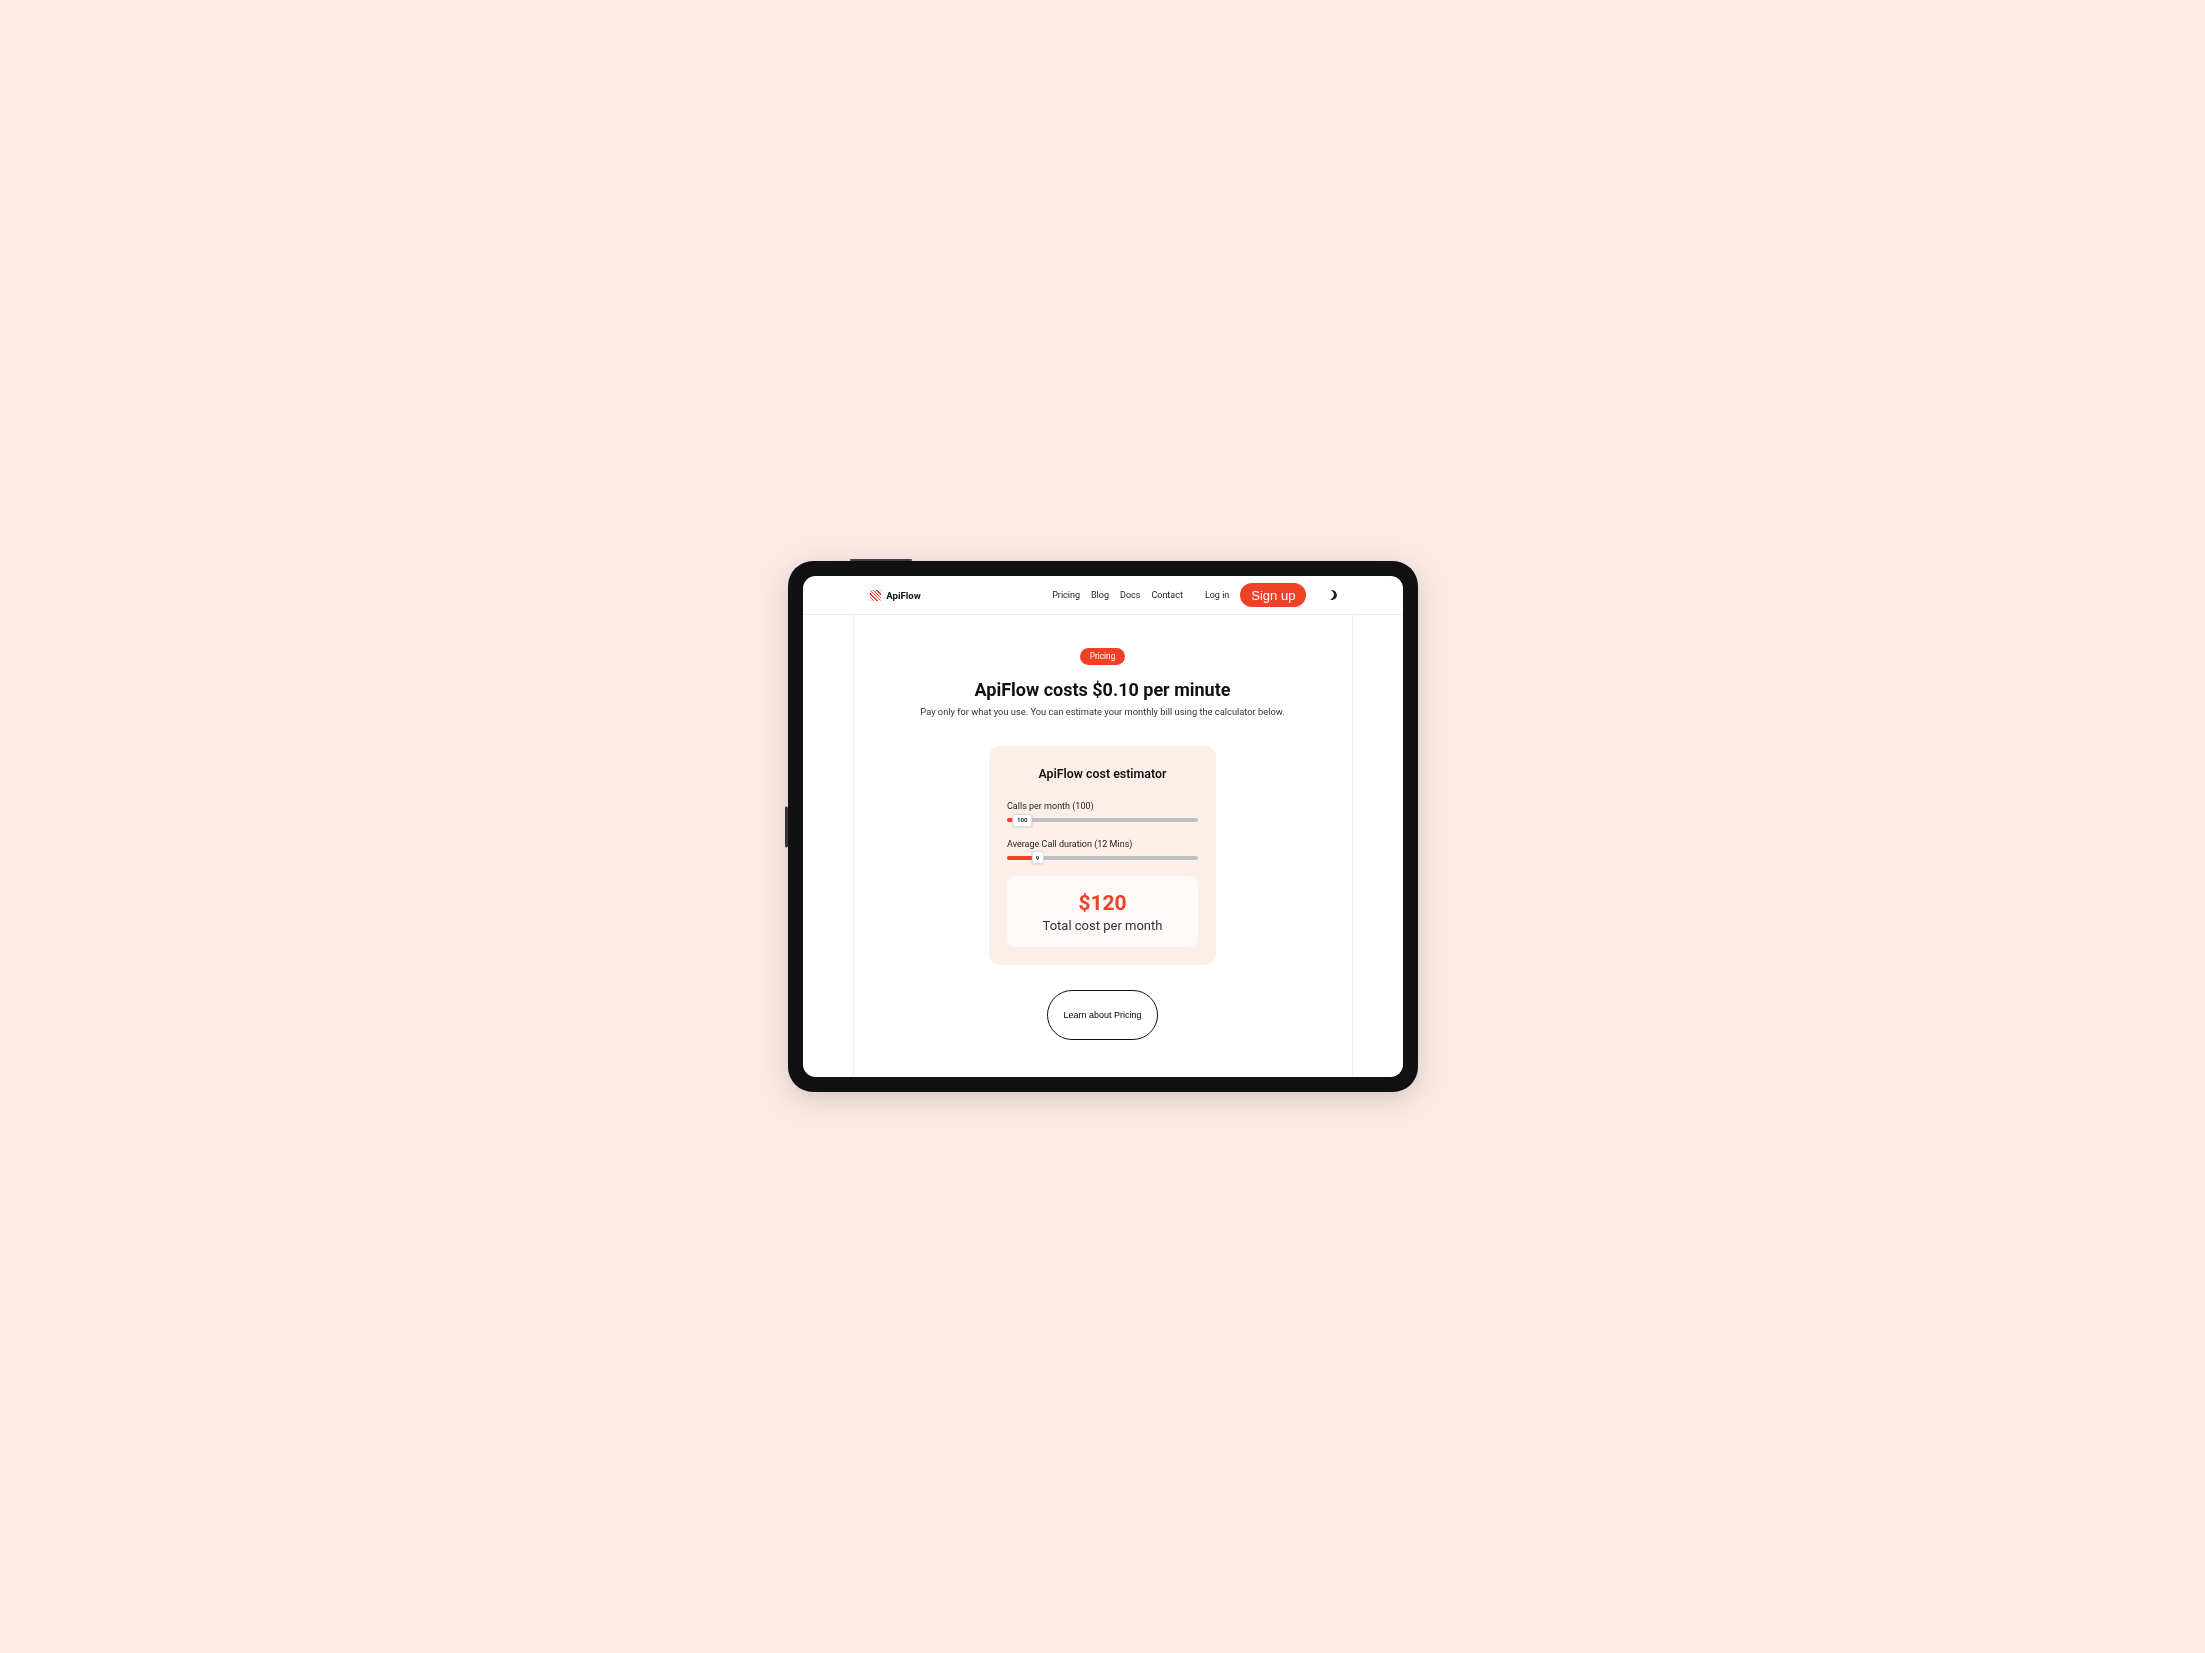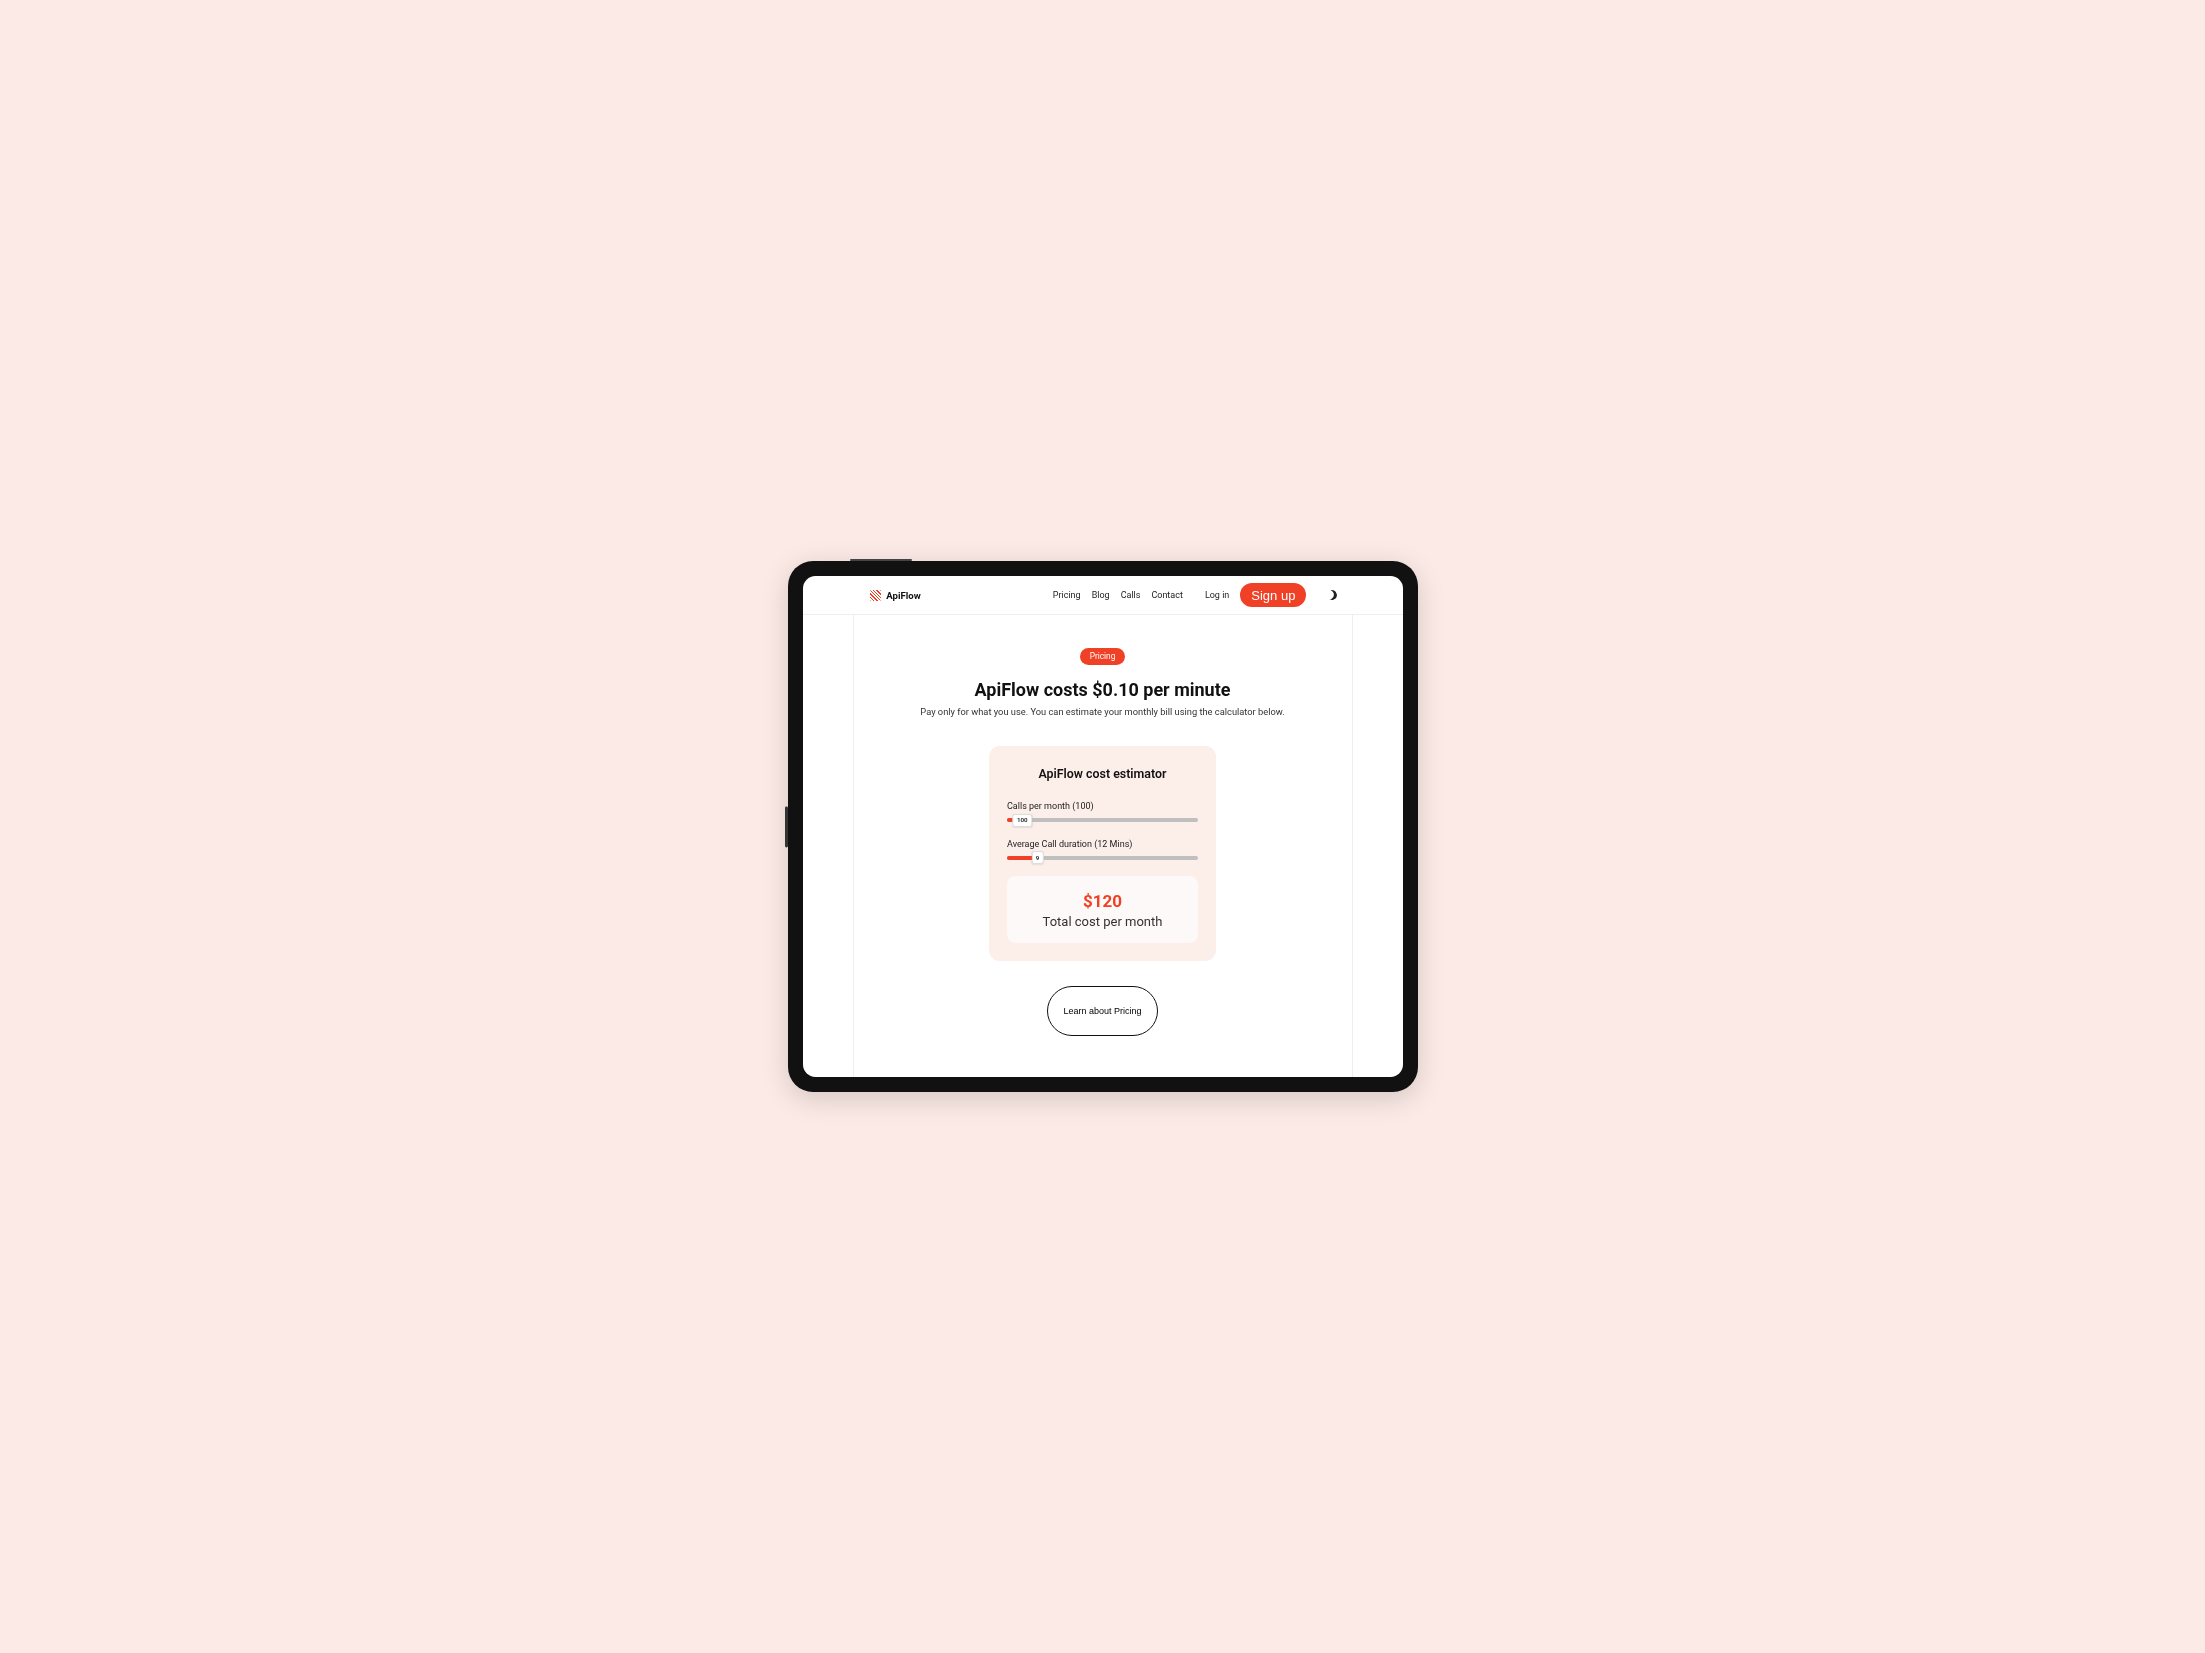--- a/index.html
+++ b/index.html
@@ -203,21 +203,21 @@
 
   .result-box {
     background: #fdf9f8;
     border-radius: 8.3px;
     padding: 15px 6.9px 13.8px;
     text-align: center;
     margin-top: 5.5px;
   }
   .result-amount {
     color: #f04025;
-    font-size: 17px;
+    font-size: 21px;
     font-weight: 700;
     margin-bottom: 2.8px;
   }
   .result-caption {
     font-size: 13px;
     color: #333;
   }
 
   .learn-btn {
     margin-top: 25px;
@@ -238,21 +238,21 @@
   <div class="screen">
 
     <div class="header">
       <div class="logo">
         <div class="logo-mark"></div>
         <div class="logo-text">ApiFlow</div>
       </div>
       <div class="nav">
         <span class="nav-link">Pricing</span>
         <span class="nav-link">Blog</span>
-        <span class="nav-link">Calls</span>
+        <span class="nav-link">Docs</span>
         <span class="nav-link">Contact</span>
         <span class="login-link">Log in</span>
         <button class="signup-btn">Sign up</button>
         <div class="theme-toggle">
           <div class="moon-icon"></div>
         </div>
       </div>
     </div>
 
     <div class="content-frame">

